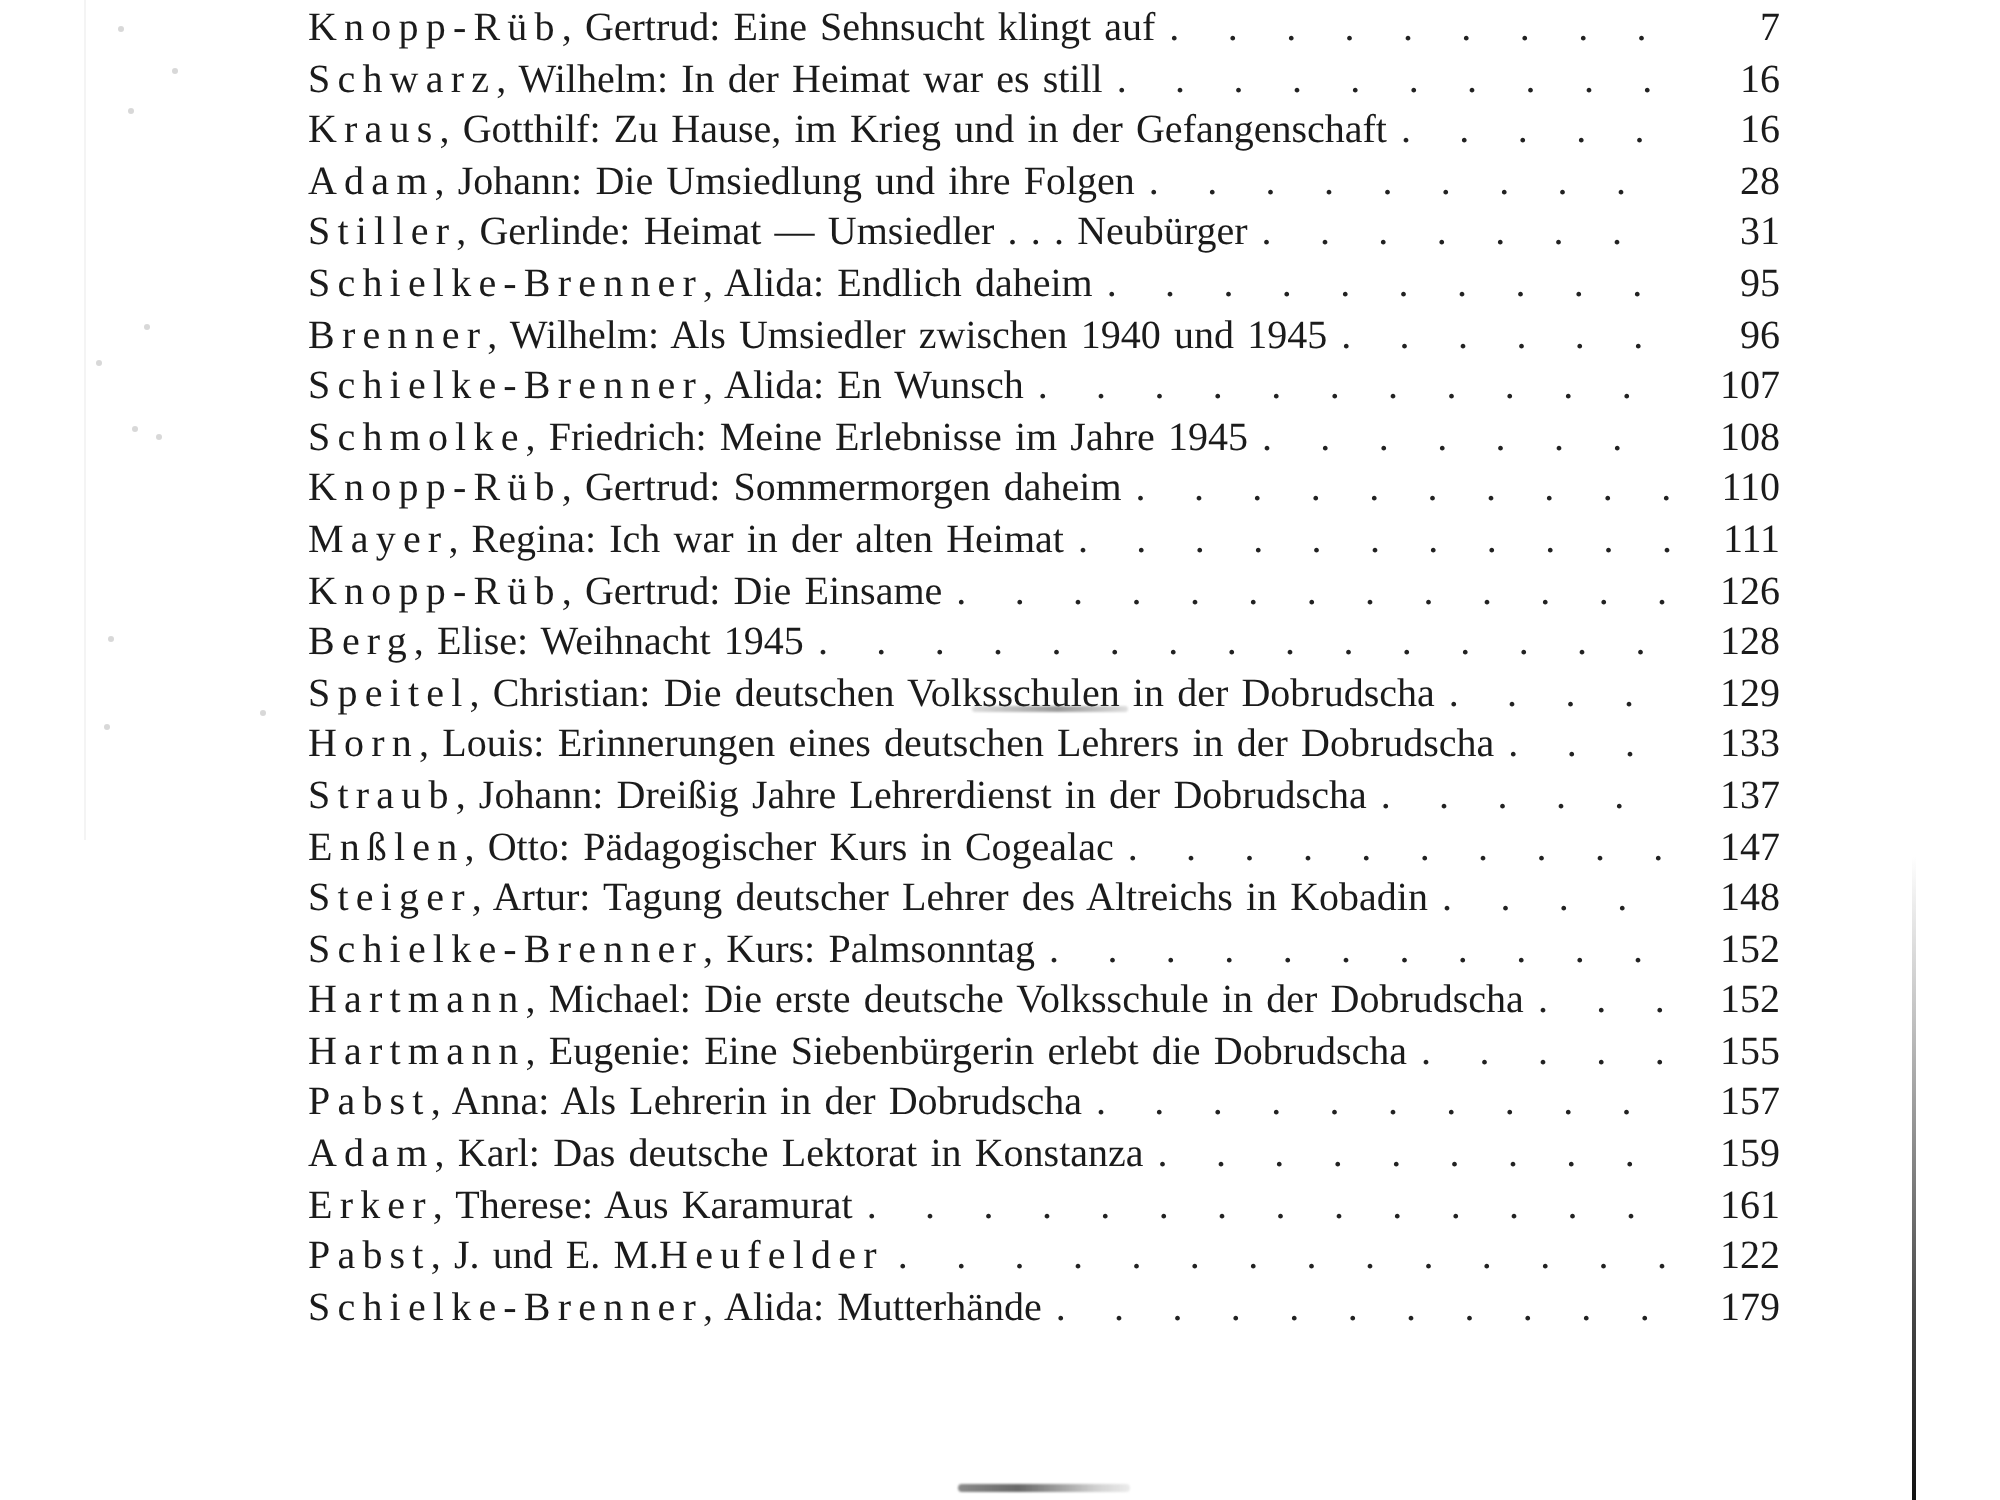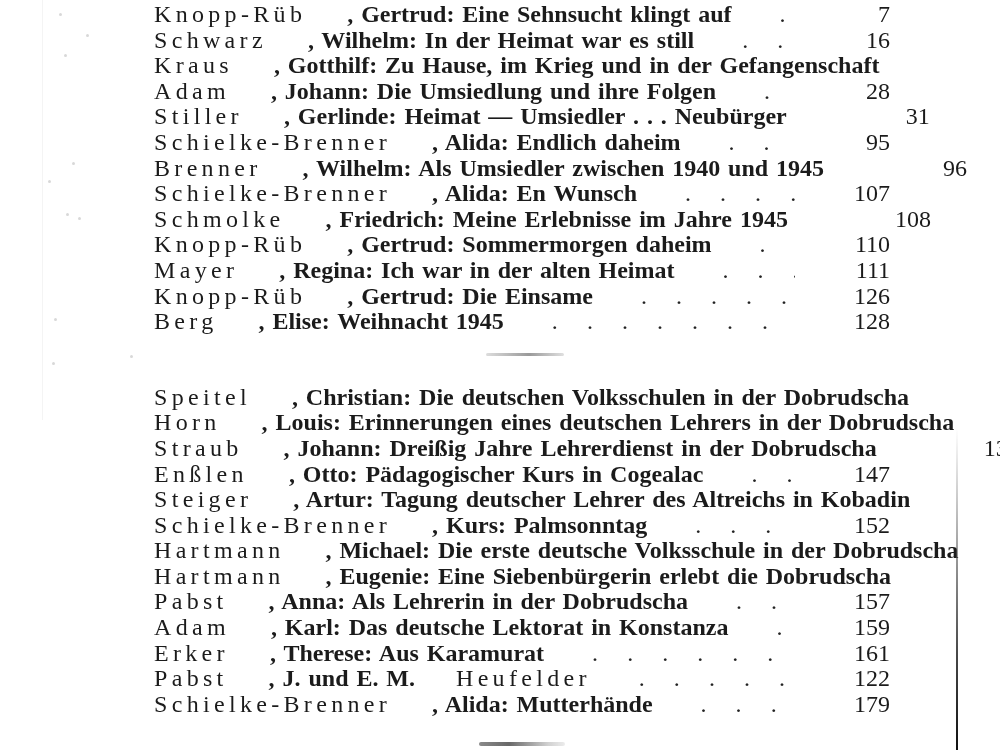--- a/index.html
+++ b/index.html
@@ -16,39 +16,36 @@
     font-family: "Liberation Serif", serif;
     color: #1b1b1b;
   }
   .toc {
     position: absolute;
     left: 154px;
     top: 2px;
     width: 736px;
   }
   .section + .section {
-    margin-top: 50px;
   }
   .row {
     display: flex;
     align-items: baseline;
     white-space: nowrap;
     height: 25.6px;
     line-height: 25.6px;
-    font-size: 24px;
-    gap: 41px;
+    font-size: 20px;
   }
   .name {
     flex: 0 0 auto;
     letter-spacing: 0.18em;
   }
   .rest {
     flex: 0 0 auto;
     word-spacing: 0.08em;
-    font-weight: bold;
   }
   .leader {
     flex: 1 1 0;
     min-width: 0;
     overflow: hidden;
     margin-left: 7px;
     margin-right: 10px;
     letter-spacing: 0.48em;
     color: #222222;
   }

